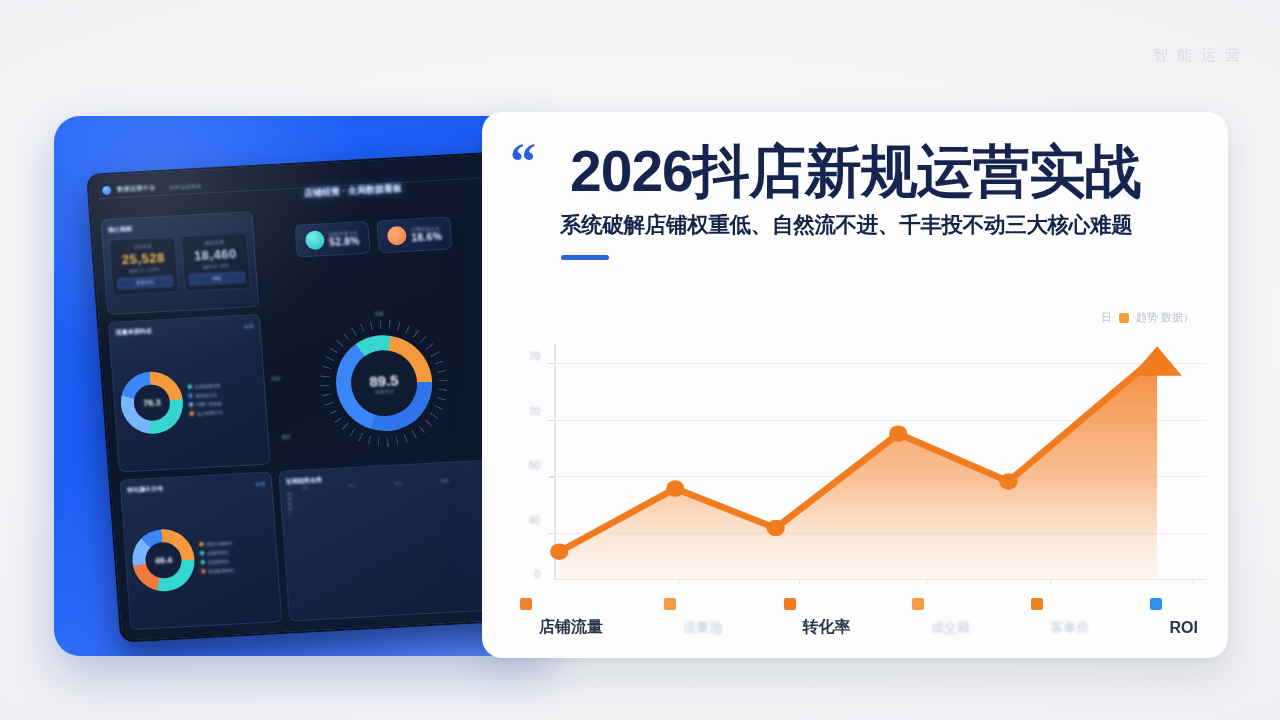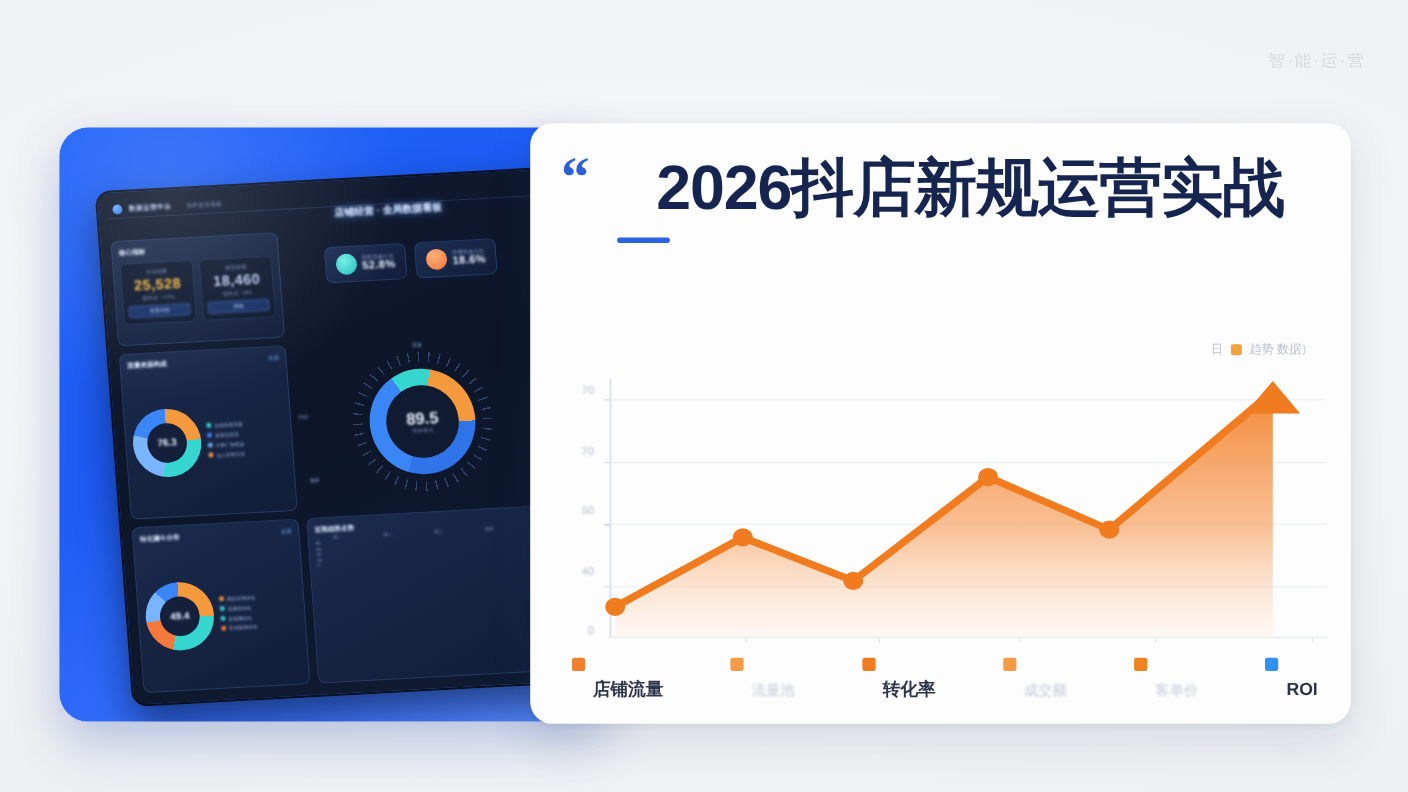--- a/index.html
+++ b/index.html
@@ -221,21 +221,20 @@
     font-family: "Liberation Serif", "DejaVu Serif", serif;
   }
   .headline {
     margin-left: 54px;
     font-size: 57px;
     line-height: 1.02;
     font-weight: bold;
     color: #16254f;
     letter-spacing: -1px;
     white-space: nowrap;
-    text-align: center;
   }
   .subheadline {
     margin-left: 44px;
     margin-top: 10px;
     font-size: 21.5px;
     font-weight: bold;
     color: #152449;
     letter-spacing: -.3px;
     white-space: nowrap;
   }
@@ -522,20 +521,21 @@
       </div>
     </div>
   </div>
 </div>
 
 <div class="white-card">
 
   <div class="quote-mark">“</div>
 
   <div class="headline">2026抖店新规运营实战</div>
+  <div class="subheadline">系统破解店铺权重低、自然流不进、千丰投不动三大核心难题</div>
   <div class="accent-bar"></div>
 
   <div class="chart-head">
     <span>日</span>
     <span class="sw"></span>
     <span>趋势 数据）</span>
   </div>
 
   <div class="chart">
 

